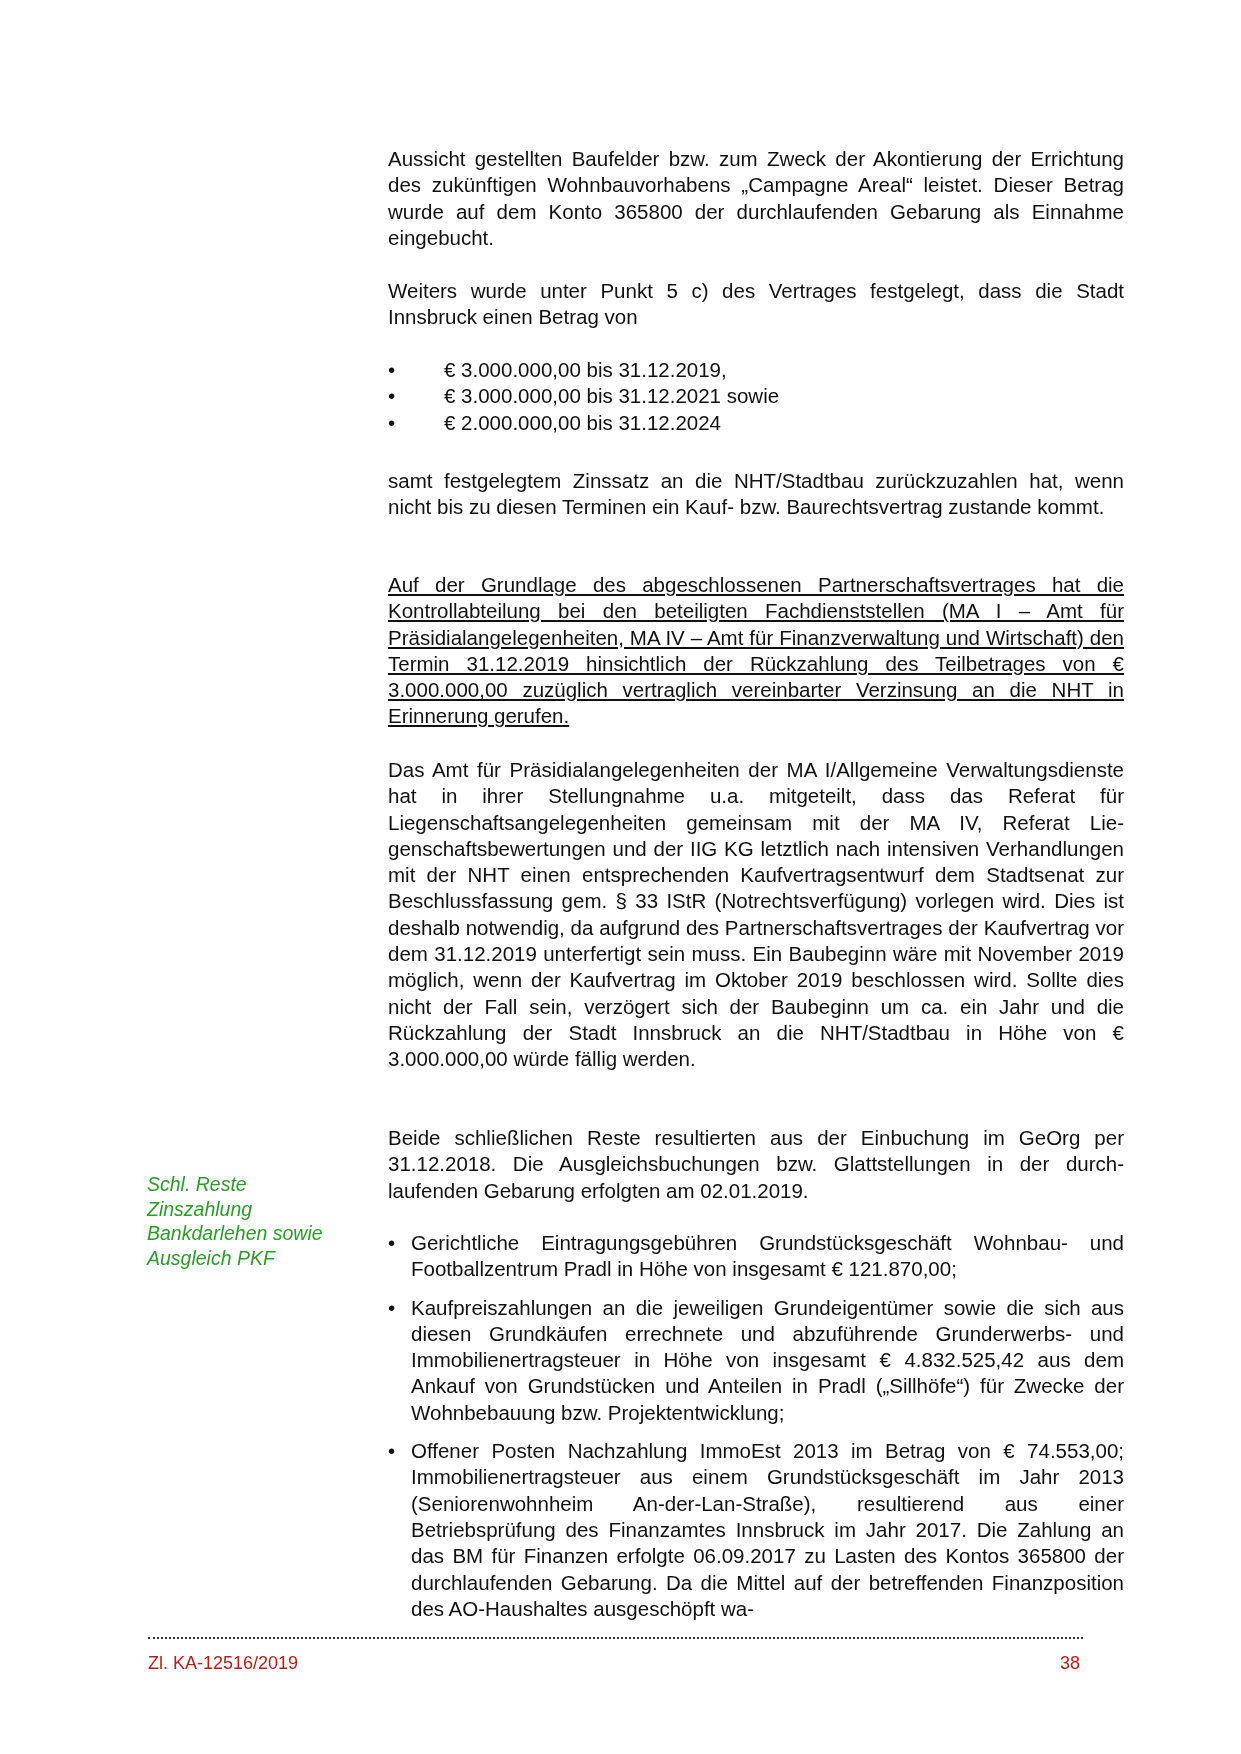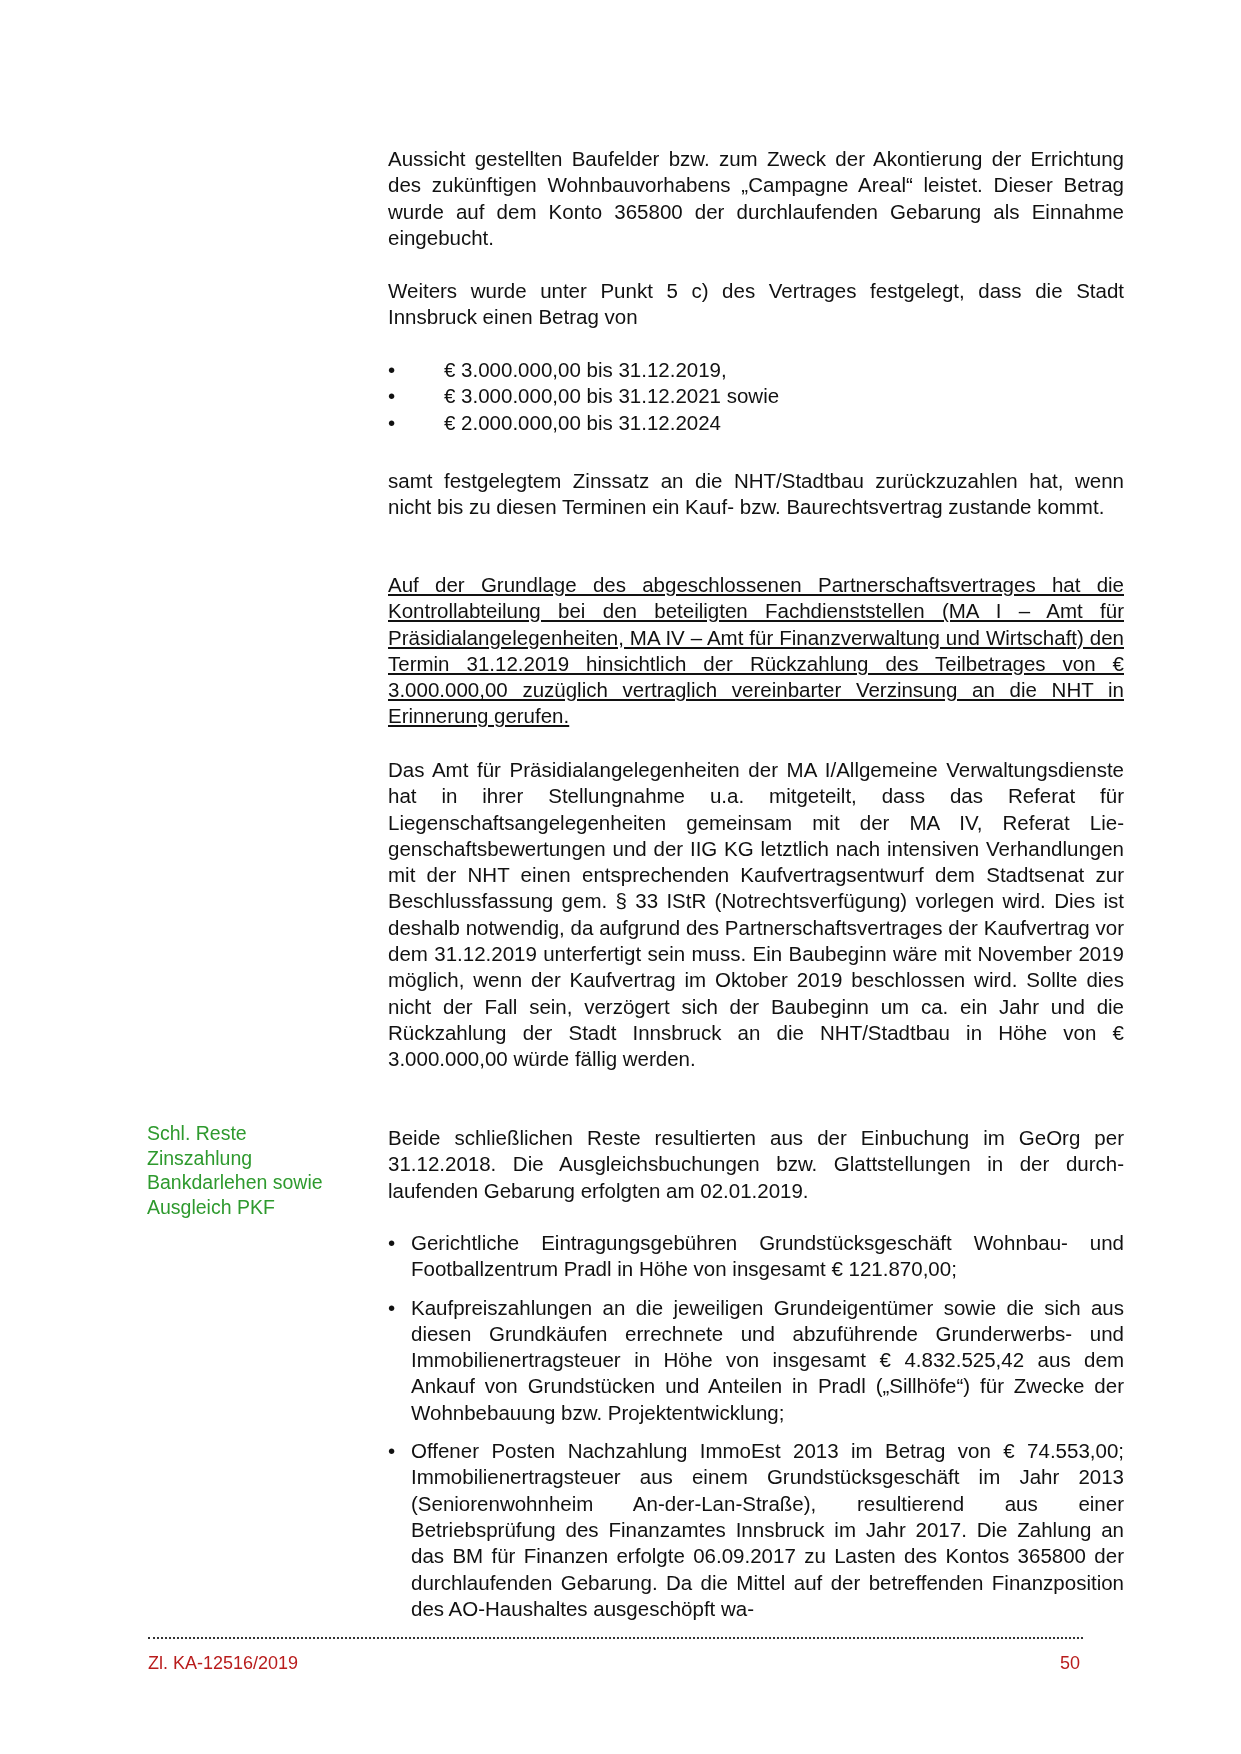--- a/index.html
+++ b/index.html
@@ -77,21 +77,21 @@
     }
 
     .margin-note {
       position: absolute;
       left: 147px;
       width: 200px;
       font-size: 19.5px;
       line-height: 24.5px;
       color: #2e9a2e;
     }
-    #note1 { top: 1121px; }
+    #note1 { top: 1172px; font-style: italic; }
     #note2 { top: 1227px; }
 
     .footer-rule {
       position: absolute;
       left: 148px;
       top: 1637px;
       width: 935px;
       height: 0;
       border-top: 2px dotted #333333;
     }
@@ -166,15 +166,15 @@
       </li>
       <li>
         <span class="bullet">•</span>
         <span>Offener Posten Nachzahlung ImmoEst 2013 im Betrag von € 74.553,00; Immobilienertragsteuer aus einem Grundstücksgeschäft im Jahr 2013 (Seniorenwohnheim An-der-Lan-Straße), resultierend aus einer Betriebsprüfung des Finanzamtes Innsbruck im Jahr 2017. Die Zahlung an das BM für Finanzen erfolgte 06.09.2017 zu Lasten des Kontos 365800 der durchlaufenden Gebarung. Da die Mittel auf der betreffenden Finanzposition des AO-Haushaltes ausgeschöpft wa-</span>
       </li>
     </ul>
   </div>
 
   <div class="footer-rule"></div>
   <div class="footer" id="footer-left">Zl. KA-12516/2019</div>
-  <div class="footer" id="footer-right">50</div>
+  <div class="footer" id="footer-right">38</div>
 
 </div>
 
 </body></html>

